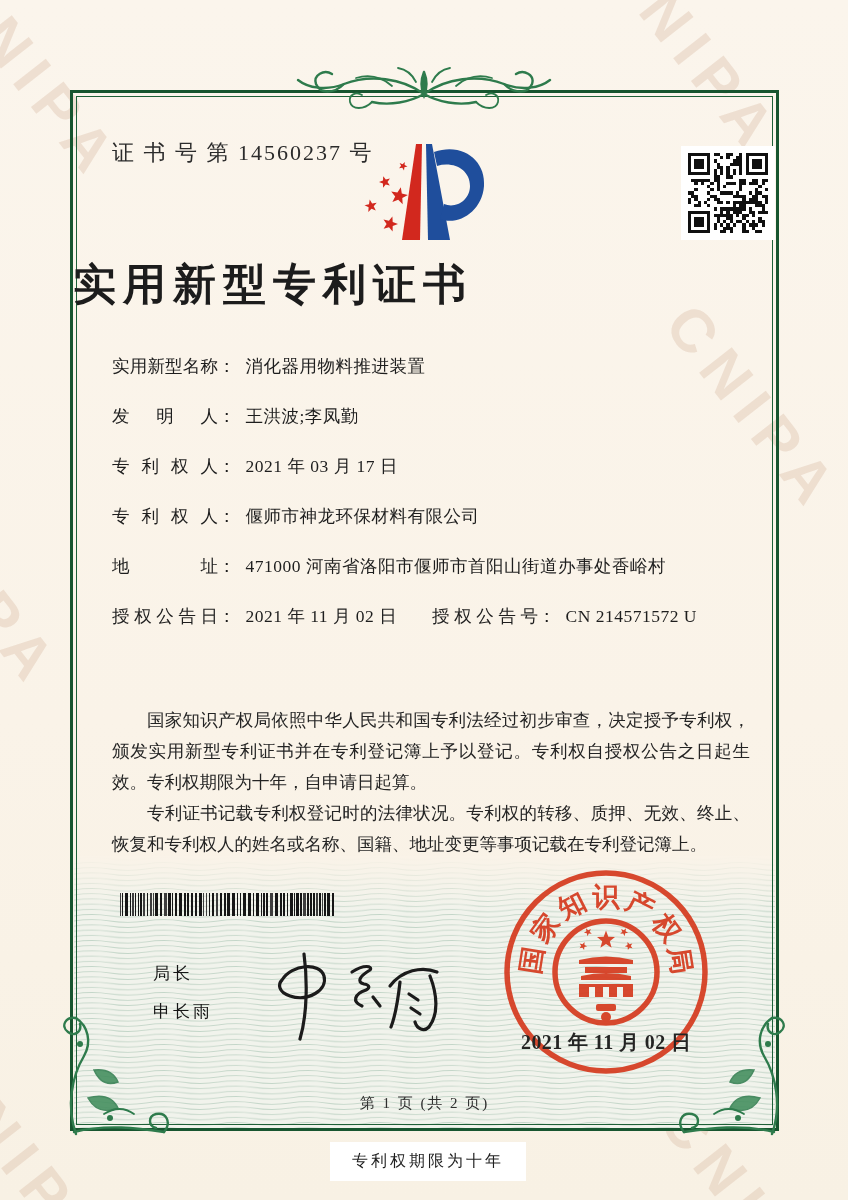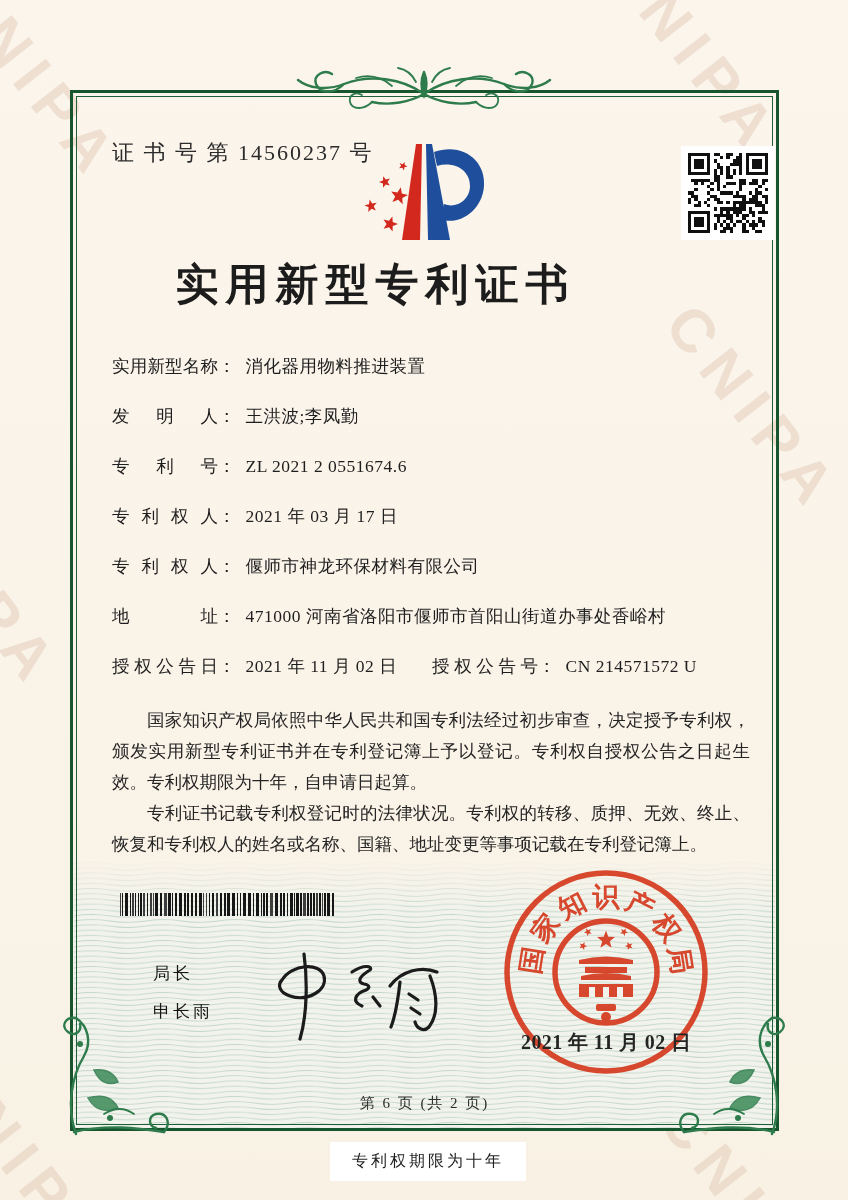--- a/index.html
+++ b/index.html
@@ -36,21 +36,21 @@
     position:absolute;left:112px;top:138px;z-index:3;
     font-size:22px;letter-spacing:2px;color:#2b2b2b;
   }
   .logo{position:absolute;left:352px;top:140px;z-index:3;}
   .qr-box{
     position:absolute;left:681px;top:146px;width:94px;height:94px;
     background:#ffffff;z-index:3;display:flex;align-items:center;justify-content:center;
   }
   .title{
     position:absolute;left:73px;top:256px;width:605px;z-index:3;
-    text-align:center;font-size:43px;font-weight:bold;letter-spacing:7px;
+    font-size:43px;font-weight:bold;letter-spacing:7px;
     color:#1c1c1c;
   }
   
   .fields{position:absolute;left:112px;top:352px;width:640px;z-index:3;font-size:17.5px;}
   .frow{height:28px;line-height:28px;margin-bottom:22px;white-space:nowrap;}
   .flabel{
     display:inline-block;width:106px;text-align:justify;text-align-last:justify;
     vertical-align:top;color:#1e1e1e;
   }
   .fcolon{margin-right:10px;color:#1e1e1e;}
@@ -479,23 +479,20 @@
   <div class="title">实用新型专利证书</div>
 
   <div class="fields">
     <div class="frow">
       <span class="flabel">实用新型名称</span><span class="fcolon">：</span><span class="fvalue">消化器用物料推进装置</span>
     </div>
     <div class="frow">
       <span class="flabel">发明人</span><span class="fcolon">：</span><span class="fvalue">王洪波;李凤勤</span>
     </div>
     <div class="frow">
-      <span class="flabel">专利号</span><span class="fcolon">：</span><span class="fvalue">ZL 2021 2 0551674.6</span>
-    </div>
-    <div class="frow">
       <span class="flabel">专利权人</span><span class="fcolon">：</span><span class="fvalue">2021 年 03 月 17 日</span>
     </div>
     <div class="frow">
       <span class="flabel">专利权人</span><span class="fcolon">：</span><span class="fvalue">偃师市神龙环保材料有限公司</span>
     </div>
     <div class="frow">
       <span class="flabel">地址</span><span class="fcolon">：</span><span class="fvalue">471000 河南省洛阳市偃师市首阳山街道办事处香峪村</span>
     </div>
     <div class="frow dual">
       <div class="pair">
@@ -626,17 +623,17 @@
         <rect x="89" y="121" width="6" height="10" fill="#f1f3ec"></rect>
         <rect x="103" y="121" width="6" height="10" fill="#f1f3ec"></rect>
         <rect x="117" y="121" width="6" height="10" fill="#f1f3ec"></rect>
         <rect x="96" y="138" width="20" height="7" rx="2"></rect>
         <circle cx="106" cy="151" r="5"></circle>
       </g>
       <text x="106" y="183" text-anchor="middle" textLength="170" font-size="20" font-weight="bold" fill="#141414" font-family="'Liberation Serif','DejaVu Serif',serif">2021 年 11 月 02 日</text>
     </g>
   </svg>
 
-  <div class="page-footer">第 6 页 (共 2 页)</div>
+  <div class="page-footer">第 1 页 (共 2 页)</div>
 
   <div class="cont-note">专利权期限为十年</div>
 
 </div>
 
 </body></html>

